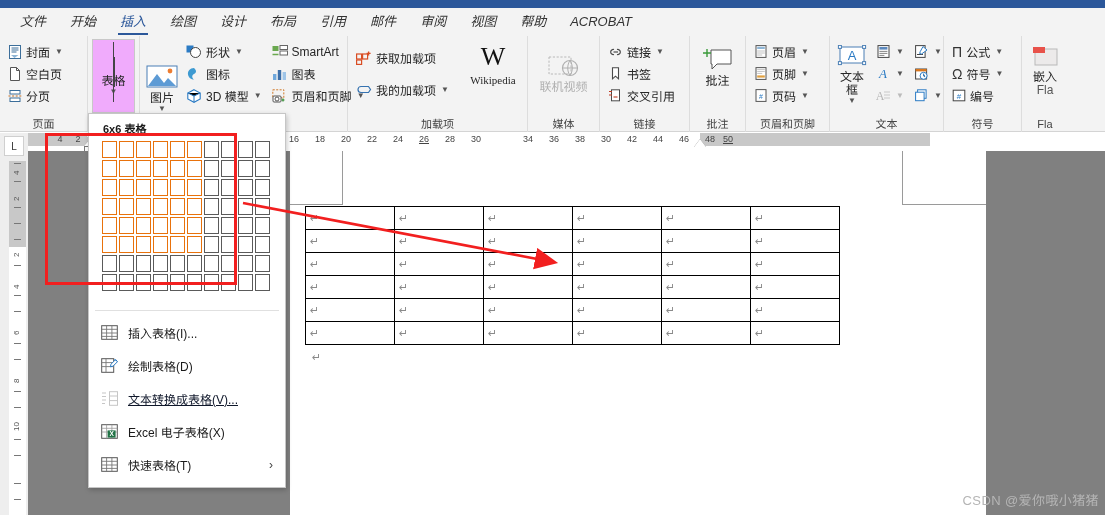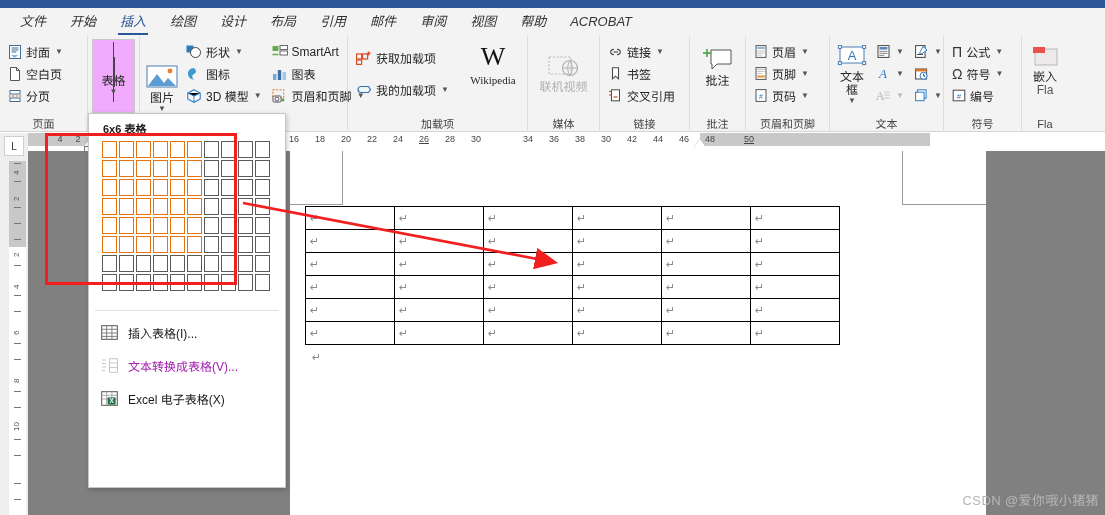--- a/index.html
+++ b/index.html
@@ -202,21 +202,21 @@
   .dd-sep {
     position: absolute; left: 6px; right: 6px; top: 196px; height: 1px; background: #e0e0e0;
   }
   .dd-menu { position: absolute; left: 0; top: 202px; width: 100%; }
   .dd-item {
     display: flex; align-items: center; gap: 10px;
     height: 33px; padding-left: 12px; padding-right: 10px;
     font-size: 12px; color: #1a1a1a; white-space: nowrap;
     position: relative;
   }
-  .dd-item.disabled { color: #a21caf; }
+  .dd-item.disabled { color: #0f172a; text-decoration: underline; }
   .dd-item .sub-arrow { position: absolute; right: 12px; font-size: 12px; color: #444; }
   .dd-ico { width: 17px; height: 15px; flex: 0 0 17px; }
 
   
   .annot-rect {
     position: absolute; left: 45px; top: 133px; width: 192px; height: 152px;
     border: 3px solid #f21f1f; z-index: 60; pointer-events: none;
   }
   .annot-arrow { position: absolute; left: 0; top: 0; width: 1105px; height: 515px; z-index: 61; pointer-events: none; }
 
@@ -693,21 +693,21 @@
         <div class="hr-tick" style="left: 448px;">30</div>
         <div class="hr-tick" style="left: 474px; margin-top: 16px;">32</div>
         <div class="hr-tick" style="left: 500px;">34</div>
         <div class="hr-tick" style="left: 526px;">36</div>
         <div class="hr-tick" style="left: 552px;">38</div>
         <div class="hr-tick" style="left: 578px;">30</div>
         <div class="hr-tick" style="left: 604px;">42</div>
         <div class="hr-tick" style="left: 630px;">44</div>
         <div class="hr-tick" style="left: 656px;">46</div>
         <div class="hr-tick" style="left: 682px;">48</div>
-        <div class="hr-tick" style="left: 721px; text-decoration: underline;">50</div>
+        <div class="hr-tick" style="left: 700px; text-decoration: underline;">50</div>
       </div>
     <div class="indent-top" style="left:56px;top:0px;"></div>
     <div class="indent-bot" style="left:56px;top:6px;"></div>
     <div class="indent-box" style="left:56px;top:13px;"></div>
     <div class="right-indent" style="left:666px;top:6px;"></div>
   </div>
 
   <div class="vruler">
     <div class="tabsel">L</div>
     <div class="vr-lane"></div>
@@ -896,20 +896,31 @@
       <div class="dd-item">
         <span class="dd-ico">
           <svg class="mini-grid-svg" width="17" height="15" viewBox="0 0 17 15">
               <rect x="0.7" y="0.7" width="15.6" height="13.6" fill="#fff" stroke="#555"></rect>
               <path d="M0.7 4.3h15.6M0.7 8h15.6M0.7 11.4h15.6M5.6 0.7v13.6M10.9 0.7v13.6" stroke="#777" stroke-width="0.9"></path>
             </svg>
         </span>
         <span>插入表格(I)...</span>
       </div>
 
+      <div class="dd-item">
+        <span class="dd-ico">
+          <svg width="17" height="15" viewBox="0 0 17 15">
+              <rect x="0.7" y="0.7" width="12" height="13.6" fill="#fff" stroke="#555"></rect>
+              <path d="M0.7 4.6h12M0.7 8.6h12M5 0.7v13.6" stroke="#777" stroke-width="0.9"></path>
+              <path d="M10 6.2l4.6-4.6 2 2-4.6 4.6-2.6.6z" fill="#fff" stroke="#2b7bc4"></path>
+              <path d="M13.5 1.1l2.4 2.4" stroke="#2b7bc4"></path>
+            </svg>
+        </span>
+        <span>绘制表格(D)</span>
+      </div>
 
       <div class="dd-item disabled">
         <span class="dd-ico">
           <svg width="17" height="15" viewBox="0 0 17 15">
               <path d="M1 2h4M1 5.5h4M1 9h4M1 12.5h3" stroke="#c6c6c6" stroke-width="1.1"></path>
               <rect x="8.5" y="0.7" width="8" height="13.6" fill="none" stroke="#c6c6c6"></rect>
               <path d="M8.5 5h8M8.5 9.6h8" stroke="#c6c6c6"></path>
             </svg>
         </span>
         <span>文本转换成表格(V)...</span>
@@ -920,20 +931,30 @@
           <svg width="17" height="15" viewBox="0 0 17 15">
               <rect x="0.7" y="0.7" width="15.6" height="13.6" fill="#fff" stroke="#555"></rect>
               <path d="M0.7 4.3h15.6M0.7 8h15.6M5.6 0.7v13.6M10.9 0.7v13.6" stroke="#9a9a9a" stroke-width="0.8"></path>
               <rect x="6.6" y="6.4" width="8" height="7.2" fill="#217346"></rect>
               <text x="10.6" y="12.4" font-size="6.5" fill="#fff" text-anchor="middle" font-family="sans-serif" font-weight="bold">X</text>
             </svg>
         </span>
         <span>Excel 电子表格(X)</span>
       </div>
 
+      <div class="dd-item">
+        <span class="dd-ico">
+          <svg width="17" height="15" viewBox="0 0 17 15">
+              <rect x="0.7" y="0.7" width="15.6" height="13.6" fill="#fff" stroke="#555"></rect>
+              <path d="M0.7 4.3h15.6M0.7 8h15.6M0.7 11.4h15.6M5.6 0.7v13.6M10.9 0.7v13.6" stroke="#777" stroke-width="0.9"></path>
+            </svg>
+        </span>
+        <span>快速表格(T)</span>
+        <span class="sub-arrow">›</span>
+      </div>
 
     </div>
   </div>
 
   <div class="annot-rect"></div>
   <svg class="annot-arrow">
     <defs>
       <marker id="ah" markerWidth="9" markerHeight="9" refX="7" refY="4.2" orient="auto">
         <path d="M0,0 L9,4.2 L0,8.4 z" fill="#f21f1f"></path>
       </marker>

